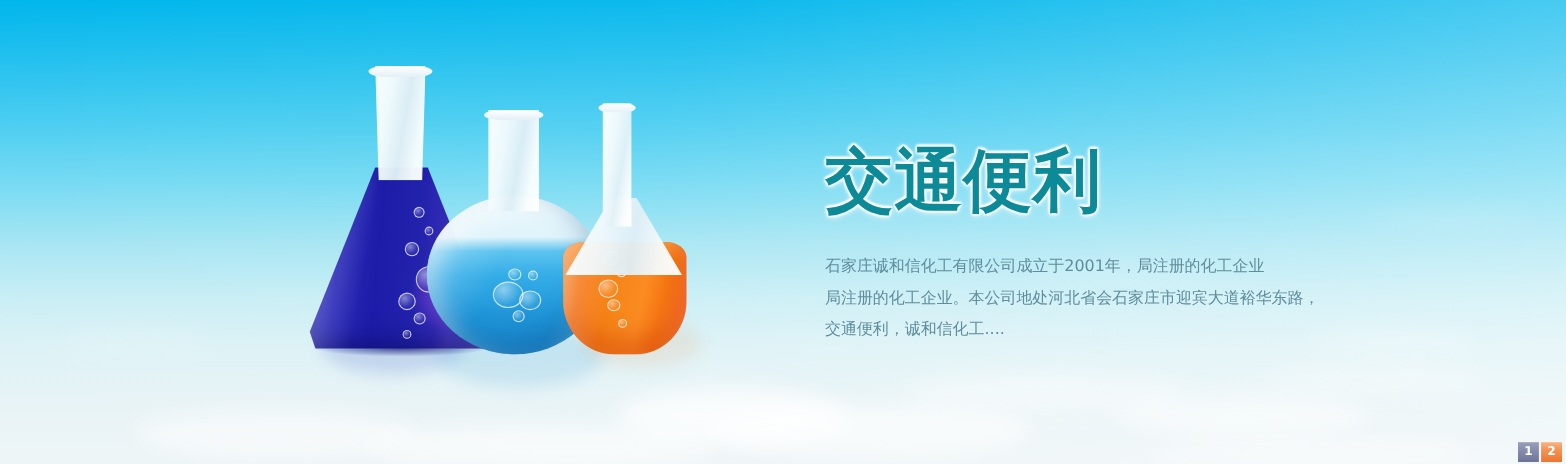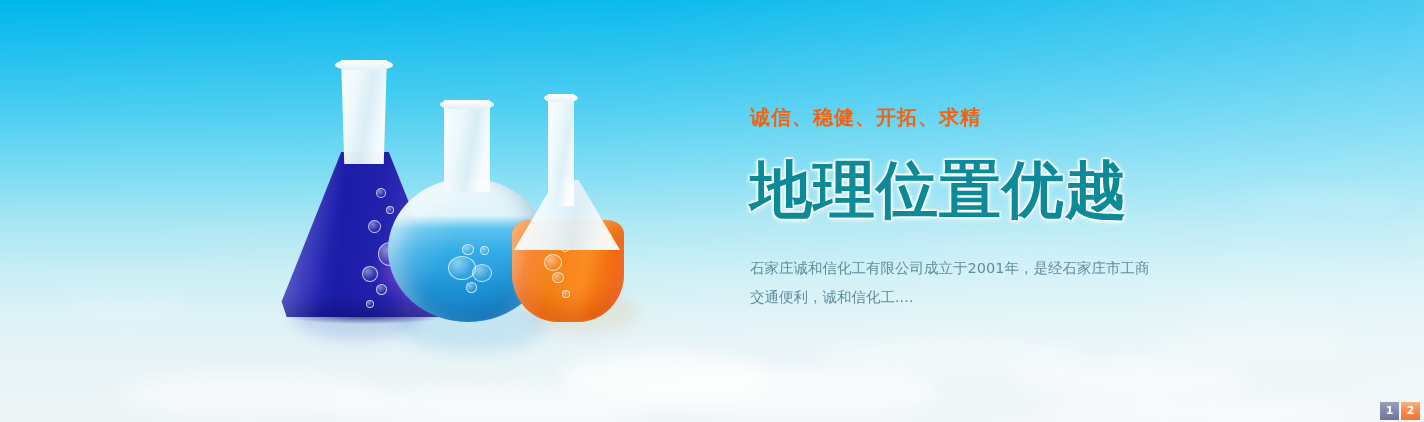--- a/index.html
+++ b/index.html
@@ -329,24 +329,24 @@
       <div class="bubble" style="left:44px; top:178px; width:10px; height:9px;"></div>
       <div class="bubble" style="left:54px; top:196px; width:6px;  height:6px;"></div>
       <div class="pear-shoulder"></div>
       <div class="pear-neck"></div>
       <div class="pear-lip"></div>
     </div>
 
   </div>
 
   <div class="copy">
-    <p class="slogan">诚信、稳健、开拓、求精</p>
-    <h1 class="title">地理位置优越</h1>
+    <h1 class="title">交通便利</h1>
     <div class="desc">
-      <p>石家庄诚和信化工有限公司成立于2001年，是经石家庄市工商</p>
+      <p>石家庄诚和信化工有限公司成立于2001年，局注册的化工企业</p>
+      <p>局注册的化工企业。本公司地处河北省会石家庄市迎宾大道裕华东路，</p>
       <p>交通便利，诚和信化工....</p>
     </div>
   </div>
 
   <div class="pager">
     <button class="pager-btn inactive">1</button>
     <button class="pager-btn active">2</button>
   </div>
 
 </div>

